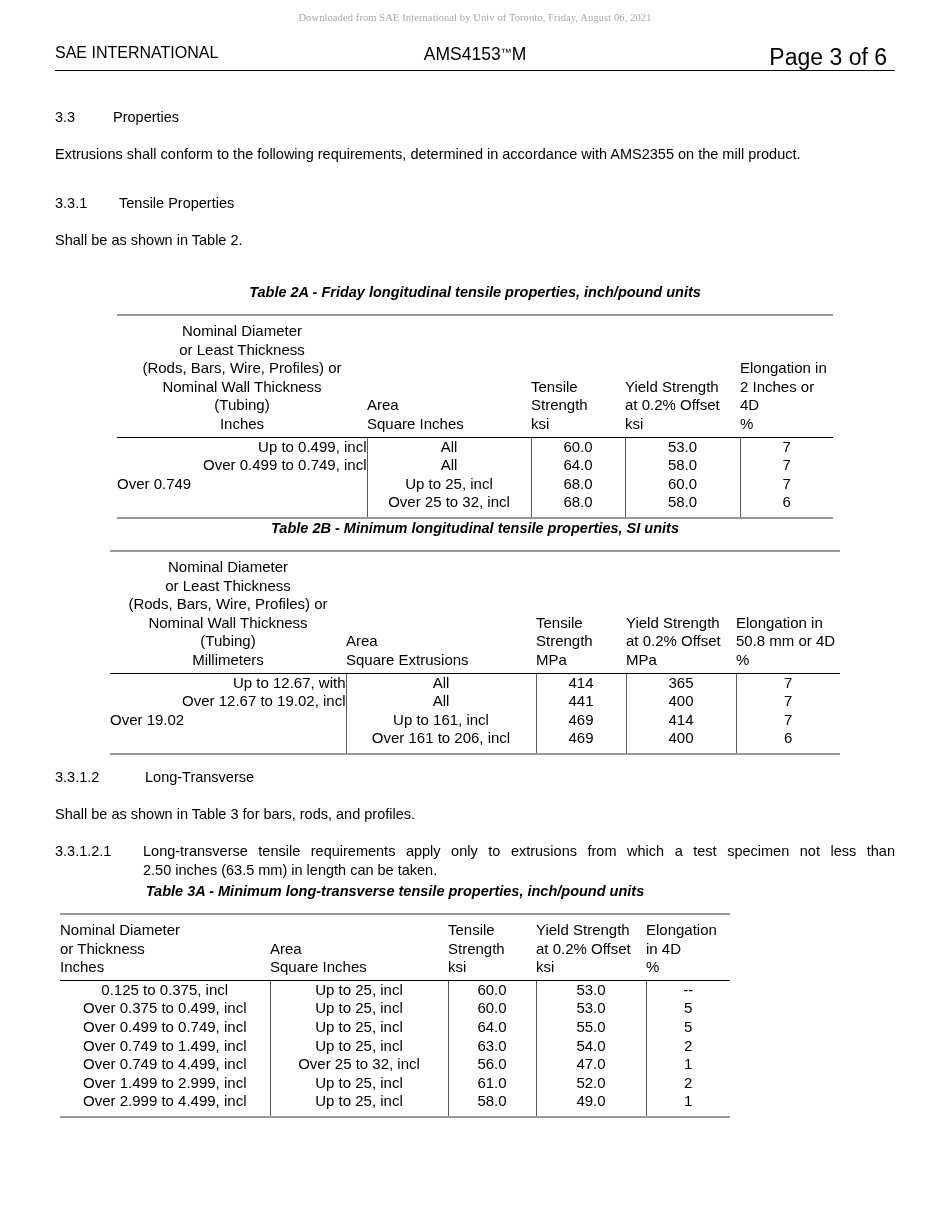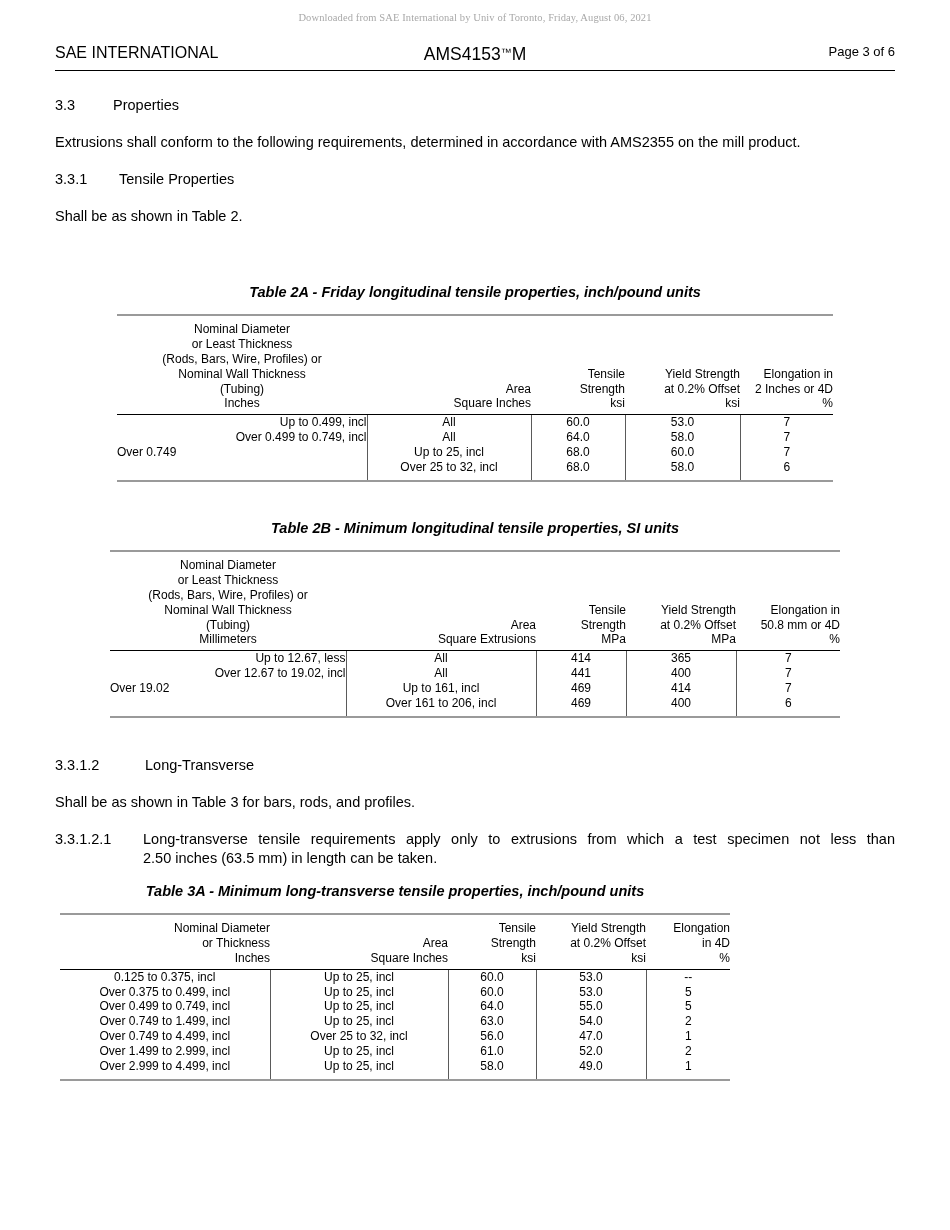--- a/index.html
+++ b/index.html
@@ -53,23 +53,23 @@
   .runhead .rh-center {
     position: absolute;
     left: 0;
     top: 0;
     width: 840px;
     text-align: center;
     font-size: 17.5px;
   }
   .runhead .rh-right {
     position: absolute;
-    right: 0;
+    right: 8px;
     top: 0;
-    font-size: 13px;
+    font-size: 23px;
     padding-left: 8px;
   }
   .tm {
     font-size: 11px;
     vertical-align: 4px;
   }
 
   
   .body-wrap {
     position: absolute;
@@ -82,20 +82,21 @@
     line-height: 1.28;
     margin: 0 0 18.5px 0;
   }
 
   .numbered {
     position: relative;
     padding-left: 0;
   }
   .numbered .num {
     display: inline-block;
+    margin-top: 12px;
   }
   .num-w-58 { width: 58px; }
   .num-w-64 { width: 64px; }
   .num-w-90 { width: 90px; }
 
   .hang {
     display: flex;
     font-size: 14.5px;
     line-height: 1.3;
     margin: 0 0 18px 0;
@@ -113,41 +114,41 @@
   .tbl-caption {
     font-size: 14.5px;
     font-weight: bold;
     font-style: italic;
     text-align: center;
     margin: 0 0 14px 0;
   }
 
   table.props {
     border-collapse: collapse;
-    font-size: 12px;
+    font-size: 15px;
     table-layout: fixed;
   }
   table.props td, table.props th {
     padding: 0;
     font-weight: normal;
     vertical-align: bottom;
     line-height: 1.24;
   }
   .rule-top td {
     border-top: 2.2px solid #9a9a9a;
   }
   .rule-head td {
     border-bottom: 1.3px solid #000;
   }
   .rule-bot td {
     border-bottom: 2.2px solid #9a9a9a;
   }
   .vsep { border-left: 1px solid #5a5a5a; }
   .hdr-cell {
-    text-align: right;
+    text-align: left;
     padding-bottom: 2px;
   }
   .hdr-left-col {
     text-align: center;
   }
   .cell-c { text-align: center; }
   .cell-r { text-align: right; padding-right: 26px; }
   .cell-l { text-align: left; padding-left: 4px; }
   .pad-row td { padding-top: 1px; padding-bottom: 1px; }
 
@@ -312,21 +313,21 @@
           <td class="hdr-cell">
             <div>Elongation in</div>
             <div>50.8 mm or 4D</div>
             <div>%</div>
           </td>
         </tr>
         <tr class="rule-head">
           <td colspan="5" style="height:3px;"></td>
         </tr>
         <tr class="pad-row">
-          <td class="cell-r">Up to 12.67, less</td>
+          <td class="cell-r">Up to 12.67, with</td>
           <td class="cell-c vsep">All</td>
           <td class="cell-c vsep">414</td>
           <td class="cell-c vsep">365</td>
           <td class="cell-c vsep">7</td>
         </tr>
         <tr class="pad-row">
           <td class="cell-r">Over 12.67 to 19.02, incl</td>
           <td class="cell-c vsep">All</td>
           <td class="cell-c vsep">441</td>
           <td class="cell-c vsep">400</td>

